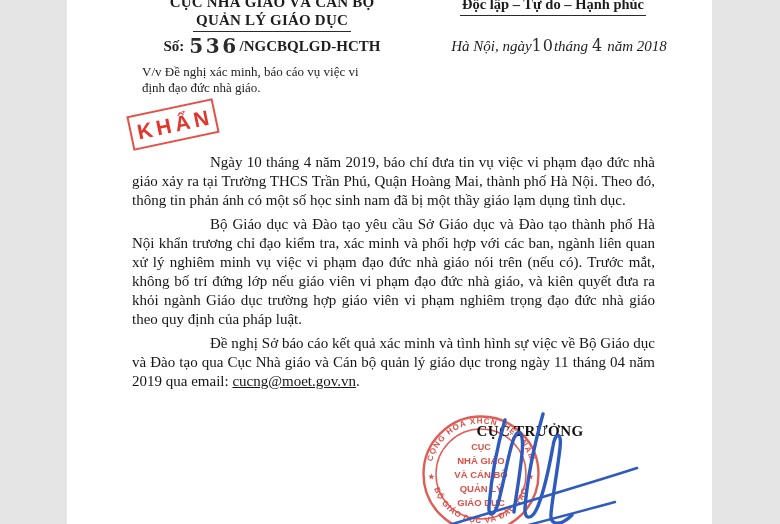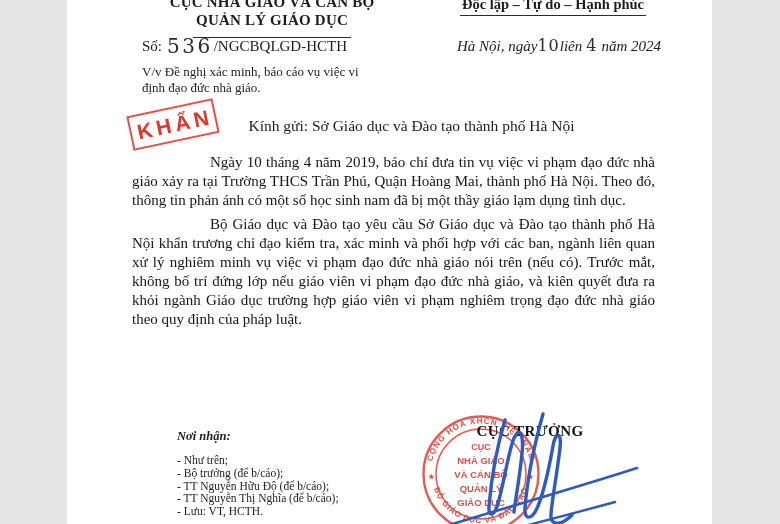--- a/index.html
+++ b/index.html
@@ -15,22 +15,22 @@
   .stage { position: absolute; left: 0; top: 0; width: 780px; height: 524px; background: #e5e5e5; }
   .paper {
     position: absolute; left: 67px; top: 0; width: 645px; height: 524px;
     background: #ffffff; overflow: hidden;
   }
 
   
   .org-block { position: absolute; left: 75px; top: -6px; width: 260px; text-align: center; }
   .org-line1 { font-weight: bold; font-size: 15px; line-height: 17px; letter-spacing: 0.2px; }
   .org-line2 { display: inline-block; font-weight: bold; font-size: 15px; line-height: 17px;
-               border-bottom: 1.5px solid #2a2a2a; padding: 0 3px 8px; letter-spacing: 0.2px; }
-  .number-line { position: absolute; left: 75px; top: 34px; width: 260px; font-size: 15px; }
+               border-bottom: 1.5px solid #2a2a2a; padding: 0 3px 2px; letter-spacing: 0.2px; }
+  .number-line { position: absolute; left: 75px; top: 34px; width: 260px; text-align: center; font-size: 15px; font-weight: bold; }
   .hand-number { font-family: "DejaVu Serif", serif; font-size: 20px; letter-spacing: 2.5px;
                  vertical-align: -2px; color: #2b2b2b; padding: 0 1px; }
   .subject-block { position: absolute; left: 75px; top: 64px; width: 260px; text-align: left;
                    font-size: 13px; line-height: 16px; }
 
   
   .motto-block { position: absolute; left: 352px; top: -5px; width: 268px; text-align: center; }
   .motto { display: inline-block; font-weight: bold; font-size: 14.5px; line-height: 16px;
            border-bottom: 1.5px solid #2a2a2a; padding: 0 2px 3px; }
   .date-line { position: absolute; left: 352px; top: 36px; width: 280px; text-align: center;
@@ -82,41 +82,33 @@
 
     <div class="subject-block">
       <div>V/v Đề nghị xác minh, báo cáo vụ việc vi</div>
       <div>định đạo đức nhà giáo.</div>
     </div>
 
     <div class="motto-block">
       <span class="motto">Độc lập – Tự do – Hạnh phúc</span>
     </div>
 
-    <div class="date-line"><span>Hà Nội, ngày</span><span class="hand-date">10</span><span>liên</span><span class="sp"></span><span class="hand-date">4</span><span class="sp"></span><span>năm 2024</span></div>
+    <div class="date-line"><span>Hà Nội, ngày</span><span class="hand-date">10</span><span>tháng</span><span class="sp"></span><span class="hand-date">4</span><span class="sp"></span><span>năm 2018</span></div>
 
     <div class="urgent-stamp">
       <span>KHẨN</span>
     </div>
 
-    <div class="salutation">Kính gửi: Sở Giáo dục và Đào tạo thành phố Hà Nội</div>
 
     <div class="body-block">
       <p>Ngày 10 tháng 4 năm 2019, báo chí đưa tin vụ việc vi phạm đạo đức nhà giáo xảy ra tại Trường THCS Trần Phú, Quận Hoàng Mai, thành phố Hà Nội. Theo đó, thông tin phản ánh có một số học sinh nam đã bị một thầy giáo lạm dụng tình dục.</p>
       <p>Bộ Giáo dục và Đào tạo yêu cầu Sở Giáo dục và Đào tạo thành phố Hà Nội khẩn trương chỉ đạo kiểm tra, xác minh và phối hợp với các ban, ngành liên quan xử lý nghiêm minh vụ việc vi phạm đạo đức nhà giáo nói trên (nếu có). Trước mắt, không bố trí đứng lớp nếu giáo viên vi phạm đạo đức nhà giáo, và kiên quyết đưa ra khỏi ngành Giáo dục trường hợp giáo viên vi phạm nghiêm trọng đạo đức nhà giáo theo quy định của pháp luật.</p>
+      <p><span>Đề nghị Sở báo cáo kết quả xác minh và tình hình sự việc về Bộ Giáo dục và Đào tạo qua Cục Nhà giáo và Cán bộ quản lý giáo dục trong ngày 11 tháng 04 năm 2019 qua email: </span><span class="email-text">cucng@moet.gov.vn</span><span>.</span></p>
     </div>
 
-    <div class="recipients">
-      <div class="recipients-heading">Nơi nhận:</div>
-      <div class="recipient-item">- Như trên;</div>
-      <div class="recipient-item">- Bộ trưởng (để b/cáo);</div>
-      <div class="recipient-item">- TT Nguyễn Hữu Độ (để b/cáo);</div>
-      <div class="recipient-item">- TT Nguyễn Thị Nghĩa (để b/cáo);</div>
-      <div class="recipient-item">- Lưu: VT, HCTH.</div>
-    </div>
 
     <div class="signer-title">CỤC TRƯỞNG</div>
 
     <svg class="seal-svg" width="130" height="130" viewBox="0 0 130 130">
       <circle cx="65" cy="65" r="57.5" fill="none" stroke="#dd4f47" stroke-width="2.4" opacity="0.92"></circle>
       <circle cx="65" cy="65" r="45" fill="none" stroke="#dd4f47" stroke-width="1.5" opacity="0.92"></circle>
       <defs>
         <path id="arcTop" d="M 14.5,65 A 50.5,50.5 0 1 1 115.5,65" fill="none"></path>
         <path id="arcBottom" d="M 16,65 A 49,49 0 0 0 114,65" fill="none"></path>
       </defs>

